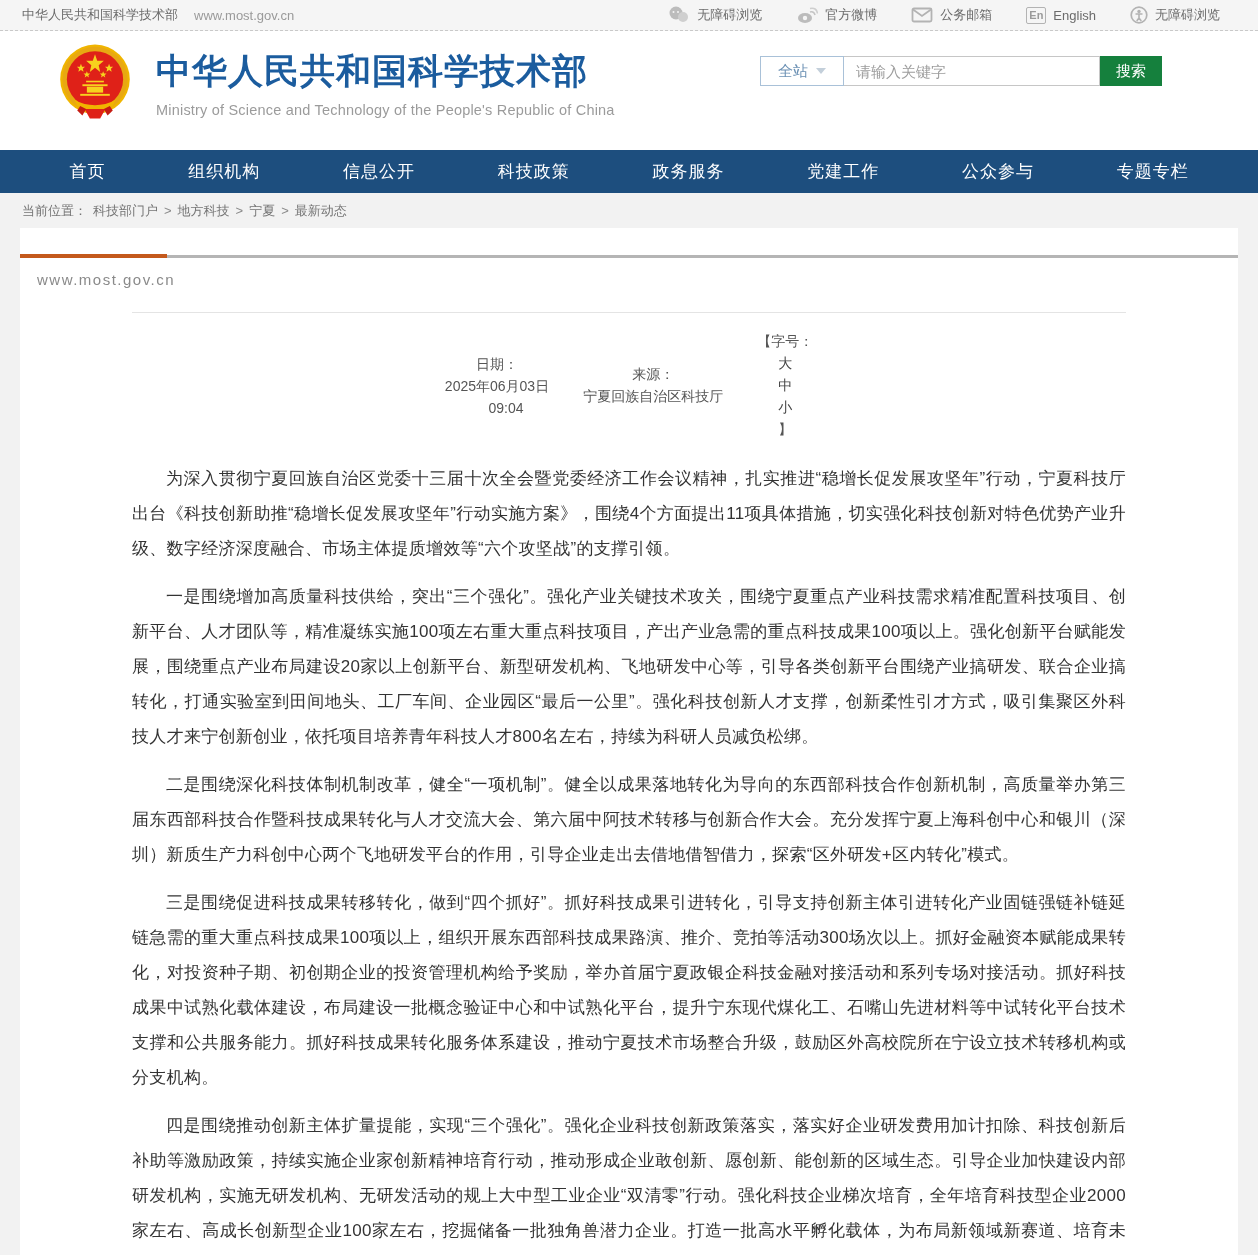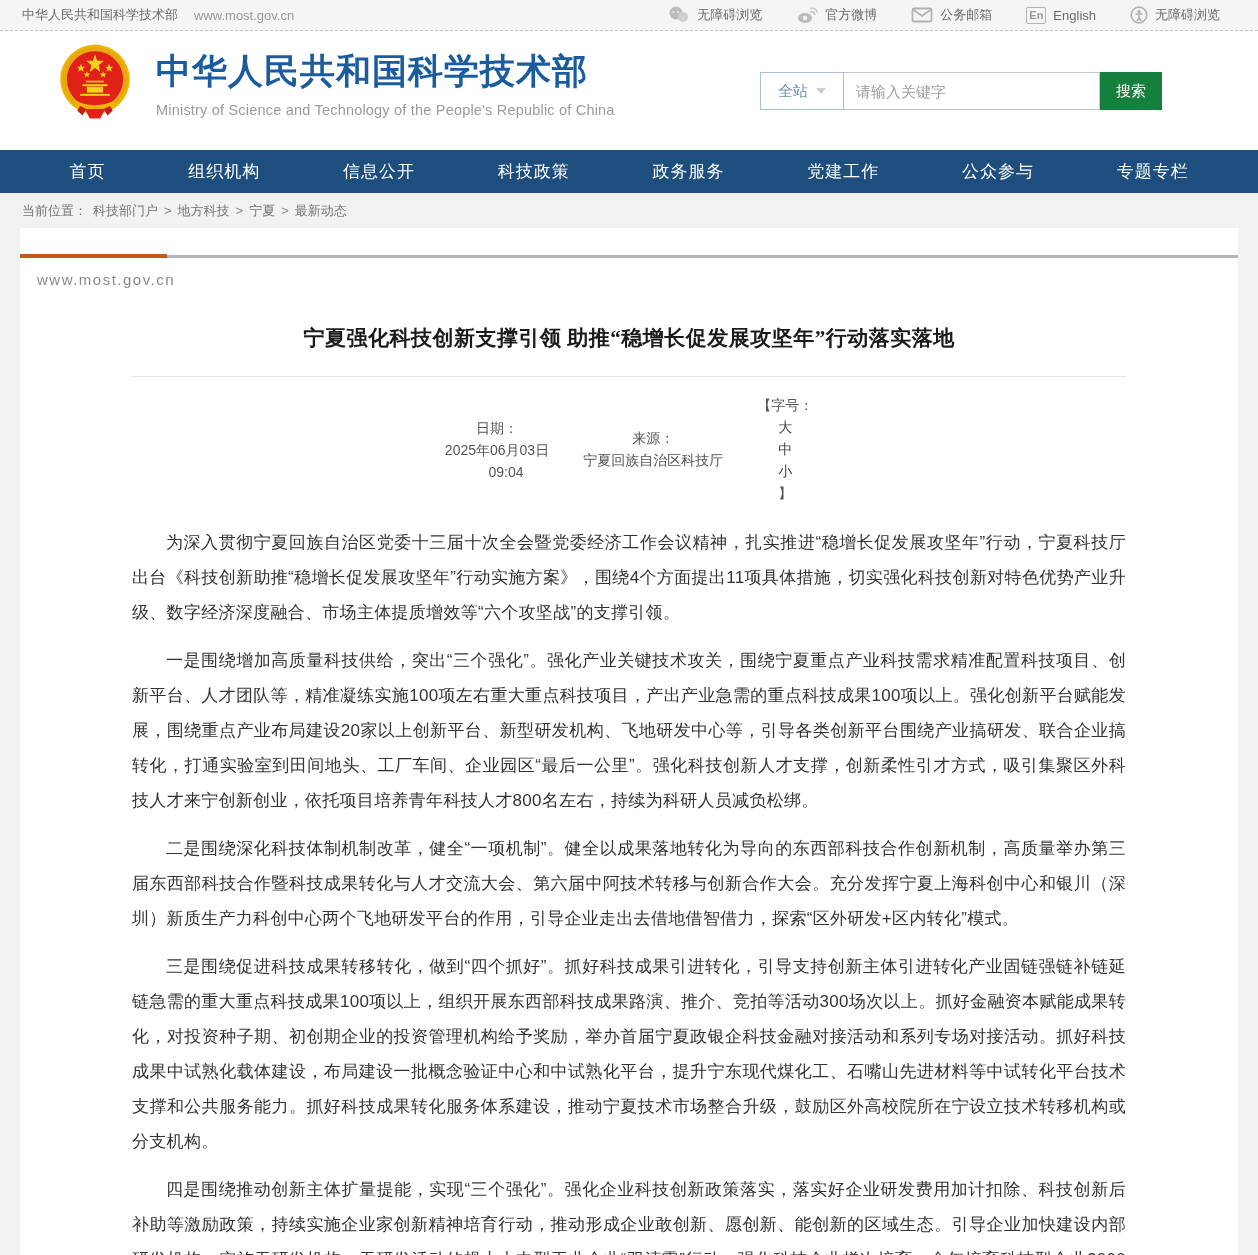--- a/index.html
+++ b/index.html
@@ -34,21 +34,21 @@
   .masthead { background:#fff; height:119px; position:relative; }
   .brand { position:absolute; left:58px; top:12px; display:flex; align-items:center; }
   .emblem { width:74px; height:80px; }
   .brand-text { margin-left:24px; }
   .brand-title {
     font-size:35px; font-weight:bold; color:#1b5c9e; letter-spacing:1px;
     font-family:"Liberation Sans", sans-serif;
   }
   .brand-sub { font-size:14.5px; color:#9b9b9b; margin-top:7px; letter-spacing:.2px; }
 
-  .searchbox { position:absolute; right:96px; top:41px; display:flex; height:38px;padding-left:40px; }
+  .searchbox { position:absolute; right:96px; top:25px; display:flex; height:30px;padding-left:40px; }
   .scope {
     width:84px; background:#fff; border:1px solid #a9c1d8; color:#6d92b5;
     font-size:15px; display:flex; align-items:center; justify-content:center; gap:8px;
     cursor:pointer;
   }
   .scope .tri { width:0; height:0; border-left:5px solid transparent; border-right:5px solid transparent; border-top:6px solid #c3cfda; }
   .search-input {
     width:256px; border:1px solid #c6c6c6; border-left:none; padding:0 12px;
     font-size:15px; color:#333; outline:none; background:#fff;
     font-family:"Liberation Sans", sans-serif;
@@ -219,21 +219,20 @@
 </div>
 
 <div class="panel">
   <div class="panel-rule">
     <span class="gray"></span>
       <span class="orange"></span>
   </div>
   <div class="panel-url">www.most.gov.cn</div>
 
   <div class="article">
-    <h1 class="article-title">宁夏强化科技创新支撑引领 助推“稳增长促发展攻坚年”行动落实落地</h1>
     <div class="title-divider"></div>
 
     <div class="article-meta">
       <span class="meta-group">
         <span>日期：</span>
         <span>2025年06月03日</span>
         <span class="meta-time">09:04</span>
       </span>
       <span class="meta-group">
         <span>来源：</span>

